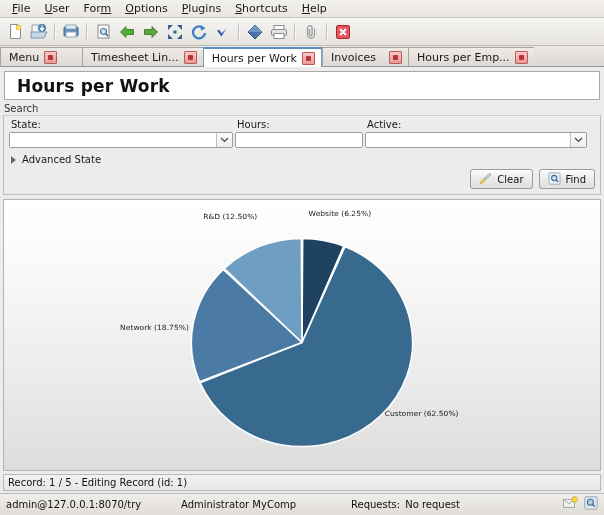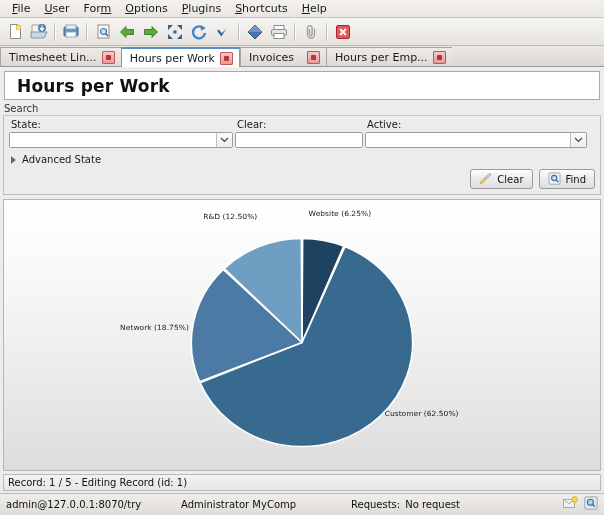--- a/index.html
+++ b/index.html
@@ -430,20 +430,26 @@
 
     <div class="tb-btn">
       <svg width="16" height="16" viewBox="0 0 16 16">
         <rect x="1.5" y="1.5" width="13" height="13" rx="1.5" fill="#e2565a" stroke="#a8282c"></rect>
         <path d="M5 5l6 6M11 5l-6 6" stroke="#ffffff" stroke-width="1.8"></path>
       </svg>
     </div>
   </div>
 
   <div class="tabbar">
+    <div class="tab" style="width:82px;">
+      <span>Menu</span>
+      <span class="tab-close">
+          <i></i>
+        </span>
+    </div>
     <div class="tab">
       <span>Timesheet Lin...</span>
       <span class="tab-close">
           <i></i>
         </span>
     </div>
     <div class="tab active">
       <span>Hours per Work</span>
       <span class="tab-close">
           <i></i>
@@ -481,21 +487,21 @@
             <input class="inp" type="text" value="" style="">
             <span class="arrow">
               <svg width="9" height="6" viewBox="0 0 9 6">
                   <path d="M1 1l3.5 3.5L8 1" fill="none" stroke="#444" stroke-width="1.2"></path>
                 </svg>
             </span>
           </div>
         </div>
 
         <div class="field name">
-          <label>Clear:</label>
+          <label>Hours:</label>
           <input class="textinput" type="text" value="" style="">
         </div>
 
         <div class="field active">
           <label>Active:</label>
           <div class="combo">
             <input class="inp" type="text" value="" style="">
             <span class="arrow">
               <svg width="9" height="6" viewBox="0 0 9 6">
                   <path d="M1 1l3.5 3.5L8 1" fill="none" stroke="#444" stroke-width="1.2"></path>

